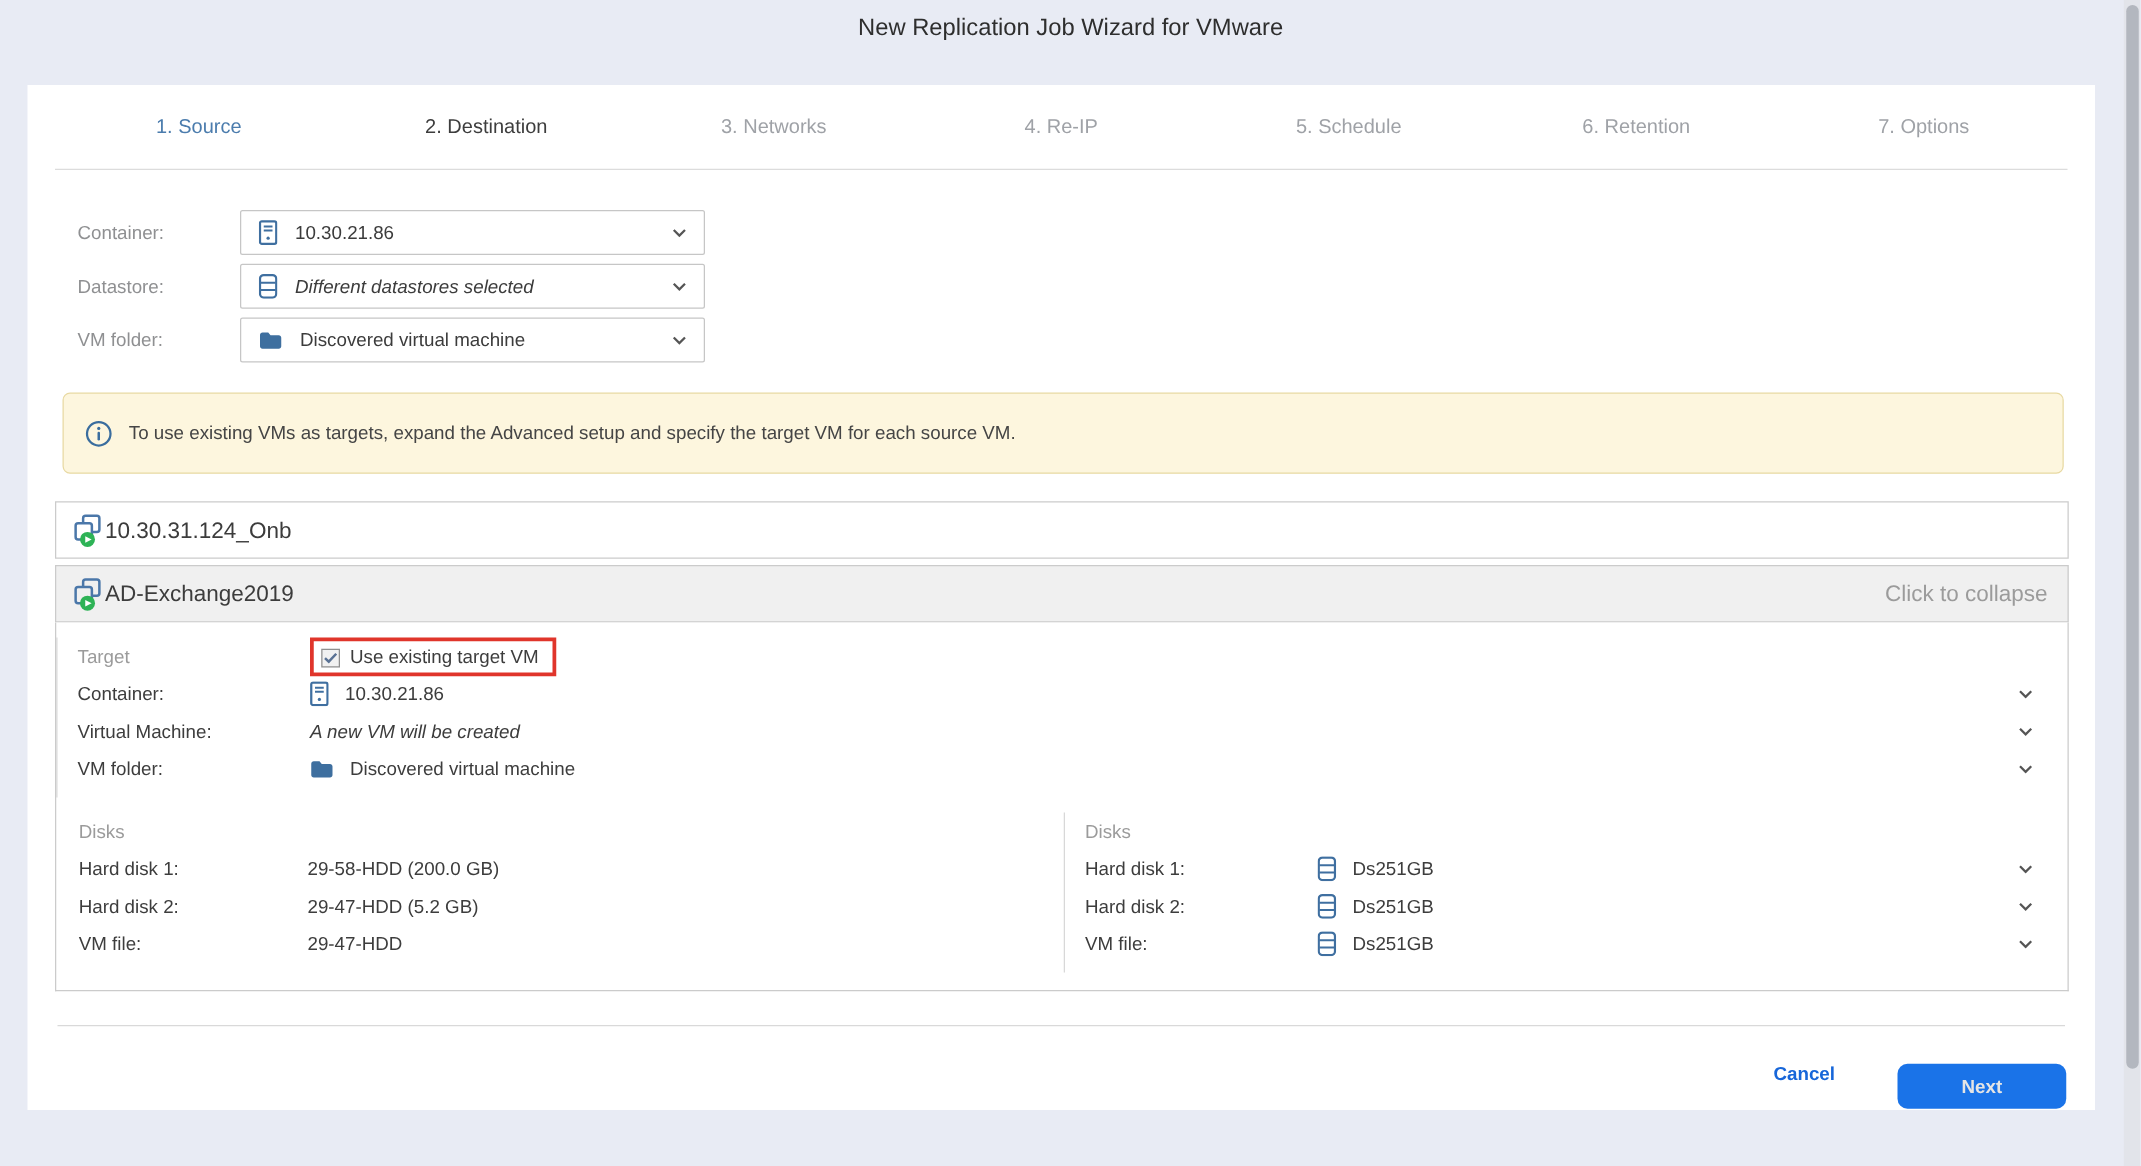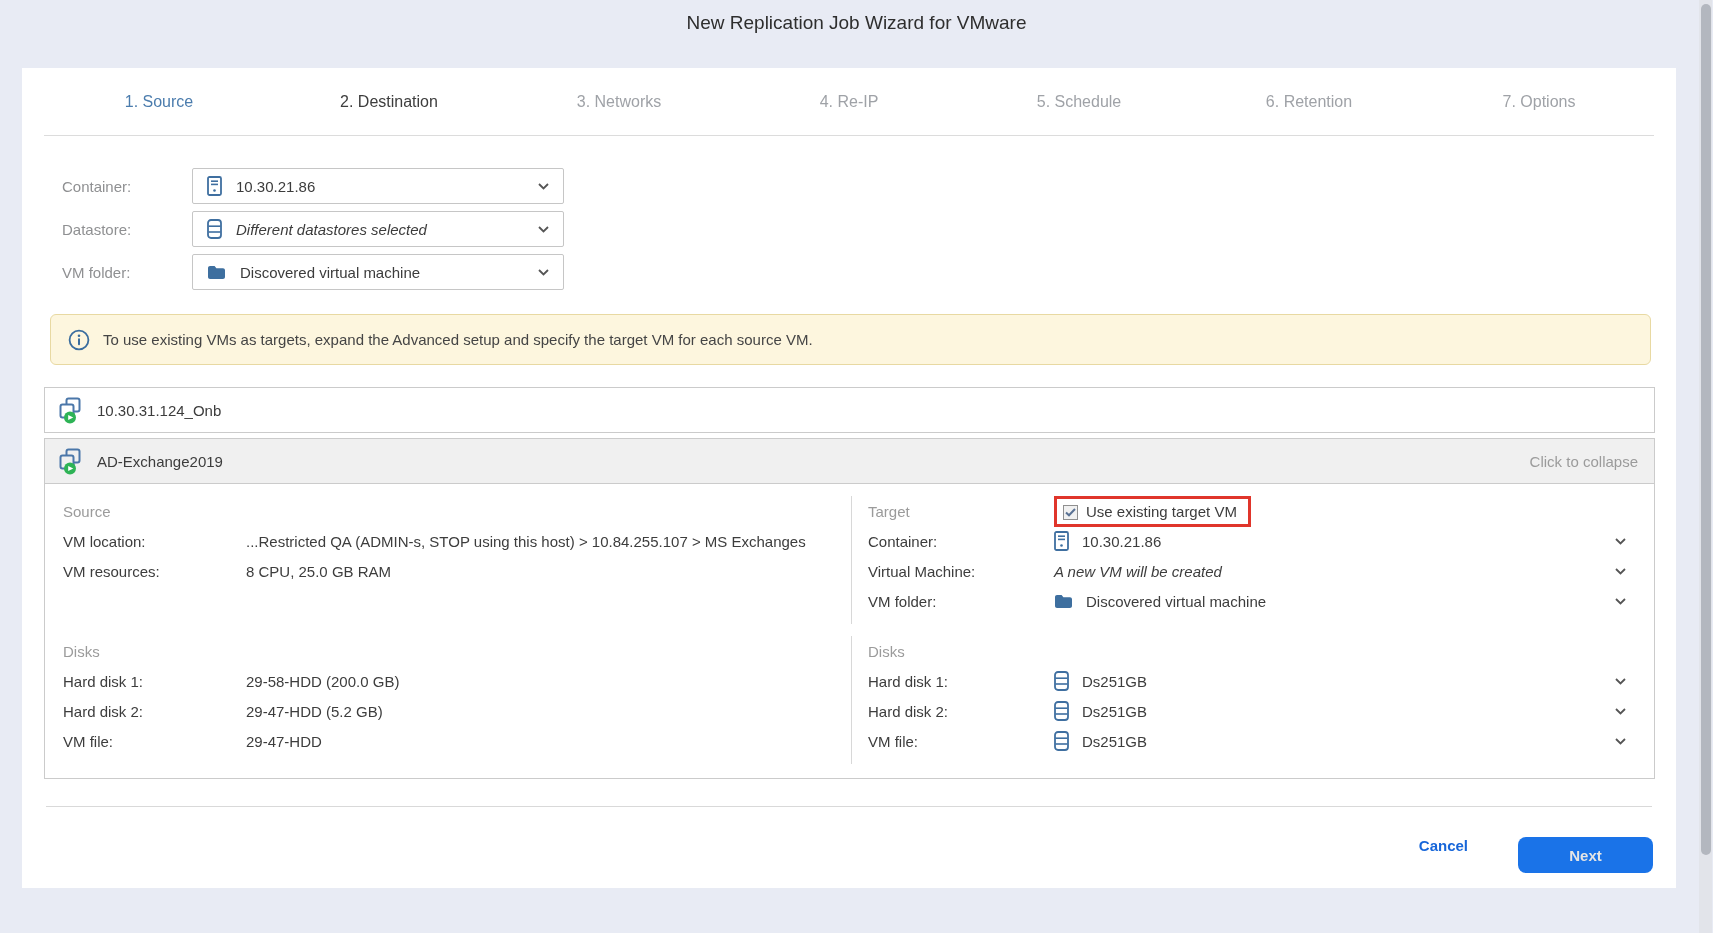--- a/index.html
+++ b/index.html
@@ -35,31 +35,31 @@
   .select {
     width:372px; height:36px; border:1px solid #c6c6c6; border-radius:2px;
     display:flex; align-items:center; padding:0 14px; gap:14px;
     background:#fff; cursor:pointer;
   }
   .select .val { font-size:15px; color:#3c3c3c; white-space:nowrap; }
   .italic { font-style:italic; }
   .chev { margin-left:auto; display:flex; align-items:center; }
   
   .banner {
-    margin:24px 25px 0 28px; height:51px;
+    margin:24px 25px 0 28px; height:65px;
     background:#fdf6de; border:1px solid #e8d9a2; border-radius:6px;
     display:flex; align-items:center; padding:0 17px; gap:13px;
     font-size:15px; color:#454545;
   }
   
   .vm-list { margin:22px 21px 0 22px; }
   .vm-row {
     height:46px; border:1px solid #cbcbcb; background:#fff;
-    display:flex; align-items:center; padding:0 16px 0 13px; gap:13px;
-    font-size:15px; color:#3c3c3c; cursor:pointer;
+    display:flex; align-items:center; padding:0 16px 0 13px; 
+    font-size:18px; color:#3c3c3c; cursor:pointer;
   }
   .vm-row.header { margin-top:5px; background:#f0f0f0; }
   .collapse-hint { margin-left:auto; color:#9b9b9b; }
   .vm-detail {
     border:1px solid #cbcbcb; border-top:none; background:#fff;
     padding:12px 0 14px 0;
   }
   .drow { display:flex; }
   .drow + .drow { margin-top:12px; }
   .dleft  { width:806px; flex-shrink:0; padding:0 24px 0 18px; }
@@ -201,31 +201,20 @@
             <path d="M10.2 17.9 L15.3 20.5 L10.2 23.1 Z" fill="#fff"></path>
           </svg>
       </span>
       <span>AD-Exchange2019</span>
       <span class="collapse-hint">Click to collapse</span>
     </div>
 
     <div class="vm-detail">
 
       <div class="drow">
-        <div class="dleft">
-          <div class="line heading">Source</div>
-          <div class="line">
-            <span class="lbl">VM location:</span>
-            <span>...Restricted QA (ADMIN-s, STOP using this host) &gt; 10.84.255.107 &gt; MS Exchanges</span>
-          </div>
-          <div class="line">
-            <span class="lbl">VM resources:</span>
-            <span>8 CPU, 25.0 GB RAM</span>
-          </div>
-        </div>
         <div class="dright">
           <div class="line">
             <span class="lbl heading">Target</span>
             <span class="red-box">
               <span class="checkbox">
                 <svg width="11" height="9" viewBox="0 0 11 9">
                     <path d="M1 4.5 L4 7.3 L10 1" stroke="#5a7294" stroke-width="2" fill="none"></path>
                   </svg>
               </span>
               <span>Use existing target VM</span>

